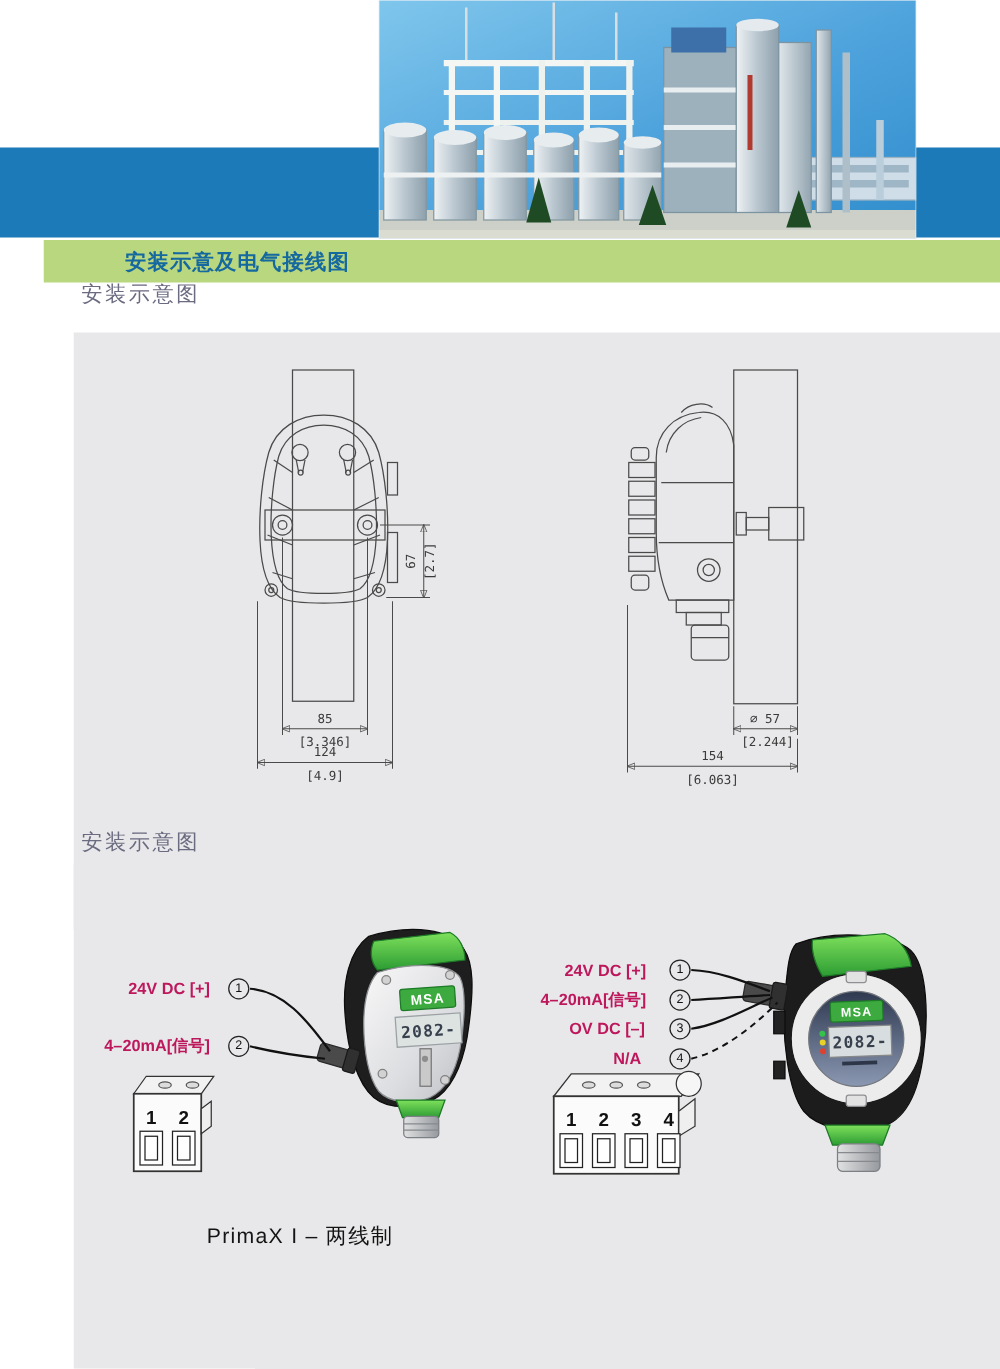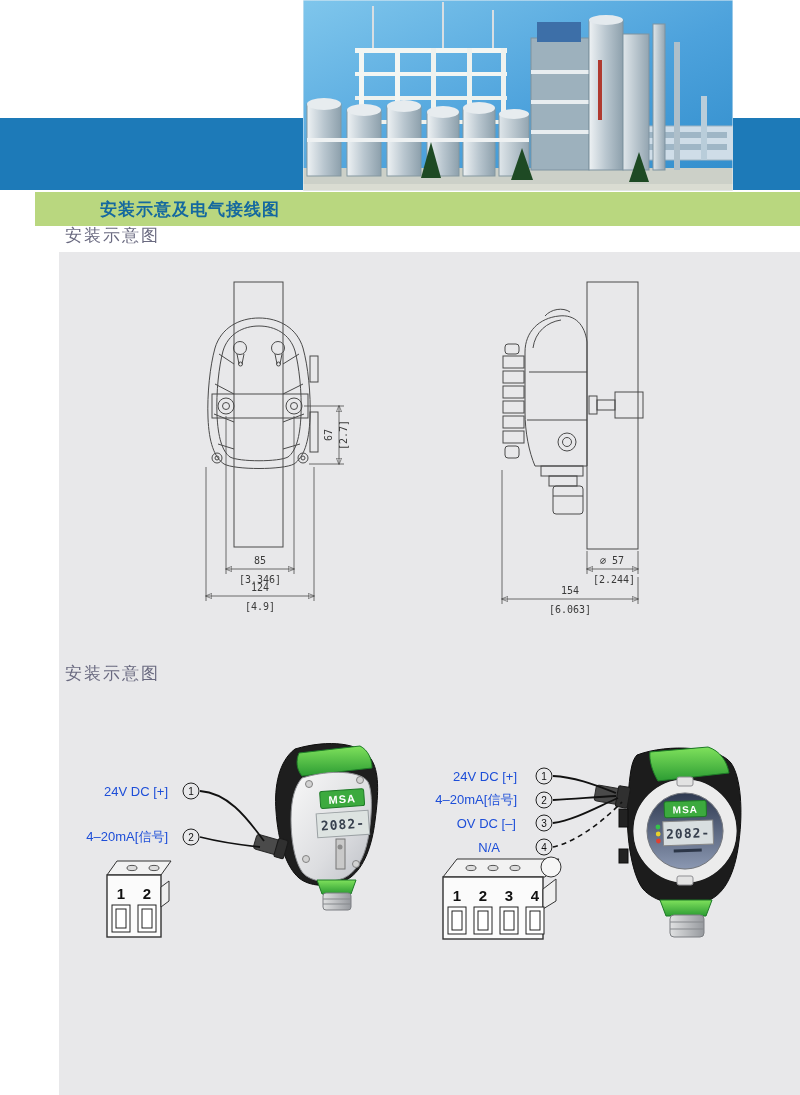--- a/index.html
+++ b/index.html
@@ -16,30 +16,30 @@
   .photo{left:303px;top:0;width:430px;height:191px;z-index:2;}
   .green-banner{left:0;top:192px;width:800px;height:34px;background:var(--banner_bg);
     display:flex;align-items:center;z-index:3;margin-left:35px;}
   .green-banner span{margin-left:65px;font-size:17px;font-weight:bold;color:var(--banner_text);letter-spacing:1px;}
 
   .section-title{left:65px;font-size:17px;color:var(--heading_text);letter-spacing:2px;}
   .t-install{top:224px;text-align:right;}
   .t-wiring{top:662px;}
 
   .panel{left:59px;width:741px;background:var(--panel_bg);}
-  .panel-install{top:252px;height:478px;}
+  .panel-install{top:266px;height:478px;}
   .panel-wiring{top:691px;height:404px;}
 
   svg{display:block;}
   .draw line,.draw path,.draw rect,.draw circle,.draw ellipse,.draw polygon{
     stroke:#4a4a4a;fill:none;stroke-width:1;}
   .draw .dim{stroke-width:0.8;}
   .draw text{stroke:none;fill:#3a3a3a;font-family:"DejaVu Sans Mono", monospace;font-size:10px;}
 
-  .wire-label{position:absolute;font-size:13px;font-weight:normal;color:#1d4ed8;white-space:nowrap;
+  .wire-label{position:absolute;font-size:13px;font-weight:bold;color:#be185d;white-space:nowrap;
     transform:translateY(-50%);text-align:left;}
   .wire-num{position:absolute;width:15px;height:15px;border:1.4px solid #222;border-radius:50%;
     font-size:10px;line-height:15px;text-align:center;color:#111;transform:translate(-50%,-50%);
     font-weight:normal;background:transparent;}
   .caption{position:absolute;width:220px;transform:translateX(-50%);text-align:center;
     font-size:17px;font-weight:500;color:var(--ink);letter-spacing:1px;white-space:nowrap;}
 </style>
 </head>
 <body>
 
@@ -401,16 +401,17 @@
   <div class="wire-num" style="left:132px;top:100px;">1</div>
   <div class="wire-label" style="right:632px;top:146px;">4–20mA[信号]</div>
   <div class="wire-num" style="left:132px;top:146px;">2</div>
 
   <div class="wire-label" style="right:283px;top:85px;">24V DC [+]</div>
   <div class="wire-num" style="left:485px;top:85px;">1</div>
   <div class="wire-label" style="right:283px;top:109px;">4–20mA[信号]</div>
   <div class="wire-num" style="left:485px;top:109px;">2</div>
   <div class="wire-label" style="right:284px;top:132px;">OV DC [–]</div>
   <div class="wire-num" style="left:485px;top:132px;">3</div>
-  <div class="wire-label" style="right:300px;top:156px;">N/A</div>
+  <div class="wire-label" style="right:287px;top:156px;">N/A</div>
   <div class="wire-num" style="left:485px;top:156px;">4</div>
 
+  <div class="caption" style="left:181px;top:286px;">PrimaX I – 两线制</div>
 </div>
 
 </body></html>

